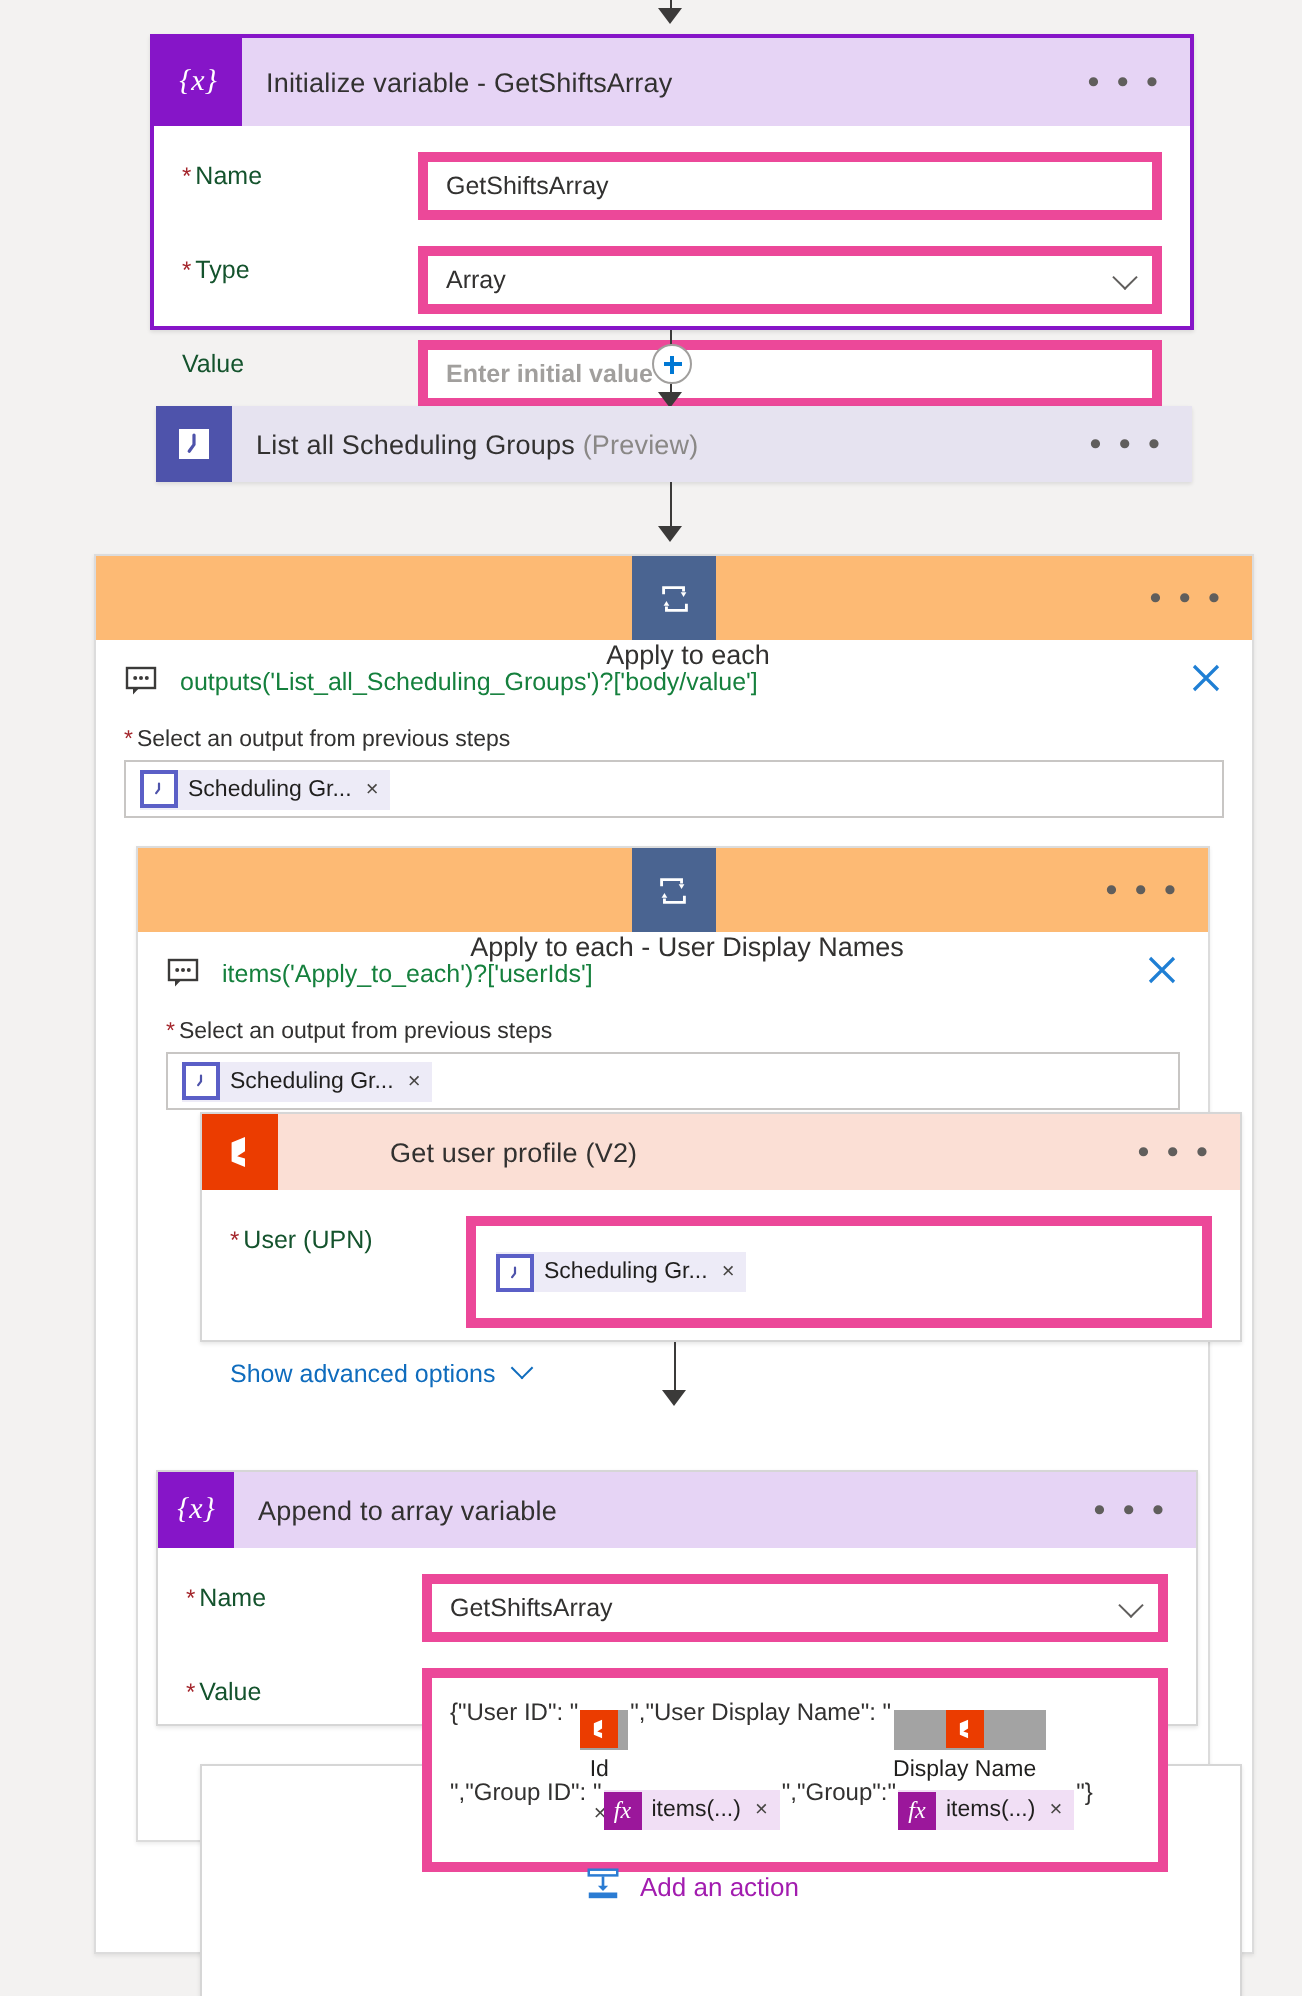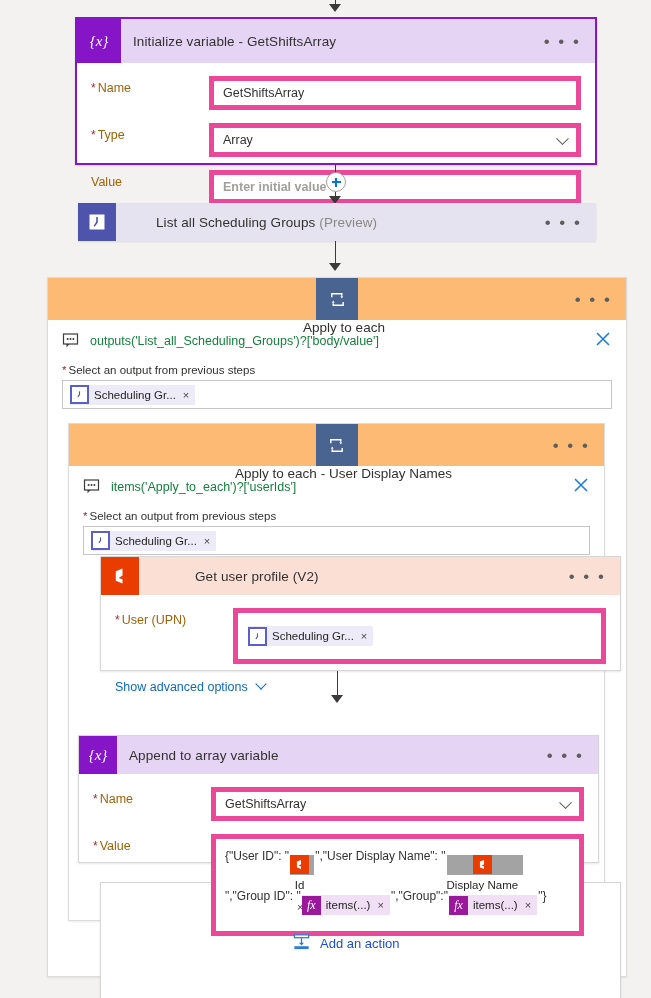--- a/index.html
+++ b/index.html
@@ -69,21 +69,21 @@
 
   
   .body { padding: 0 14px 14px 14px; }
   .row {
     display: flex;
     align-items: flex-start;
     margin-top: 13px;
   }
   .lbl {
     font-size: 12.5px;
-    color: #a16207;
+    color: #14532d;
     width: 118px;
     flex: 0 0 118px;
     padding-top: 5px;
     white-space: nowrap;
   }
   .req::before { content: "*"; color: #a4262c; margin-right: 2px; font-size: 12px; }
   .inp {
     flex: 1;
     min-height: 28px;
     border: 5px solid #ec4899;
@@ -205,21 +205,21 @@
   .plusbtn::before, .plusbtn::after {
     content: ""; position: absolute; background: #0078d4;
   }
   .plusbtn::before { width: 9px; height: 1.4px; }
   .plusbtn::after  { width: 1.4px; height: 9px; }
 
   
   .addaction {
     position: absolute;
     display: flex; align-items: center;
-    font-size: 13px; color: #1d4ed8;
+    font-size: 13px; color: #a21caf;
   }
   .addaction .txt { margin-left: 9px; }
 
   .advlink {
     font-size: 12.5px; color: #0f6cbd;
     display: flex; align-items: center;
     margin-top: 16px;
   }
   .advchev {
     margin-left: 9px;
@@ -265,21 +265,21 @@
   </div>
 
   <div class="conn" style="left:0;top:165px;width:651px;height:40px;">
     <div class="vline" style="left:335px;top:0;height:8px;"></div>
     <div class="plusbtn" style="left:326px;top:7px;"></div>
     <div class="vline" style="left:335px;top:27px;height:6px;"></div>
     <div class="arrowhead" style="left:329px;top:31px;"></div>
   </div>
 
   <div class="card" style="left:78px;top:203px;width:518px;height:38px;border:none;">
-    <div class="card-head t-head" style="height:38px;gap:28px;">
+    <div class="card-head t-head" style="height:38px;">
       <div class="card-icon t-icon" style="width:38px;height:38px;flex:0 0 38px;">
         <svg width="20" height="20" viewBox="0 0 20 20" aria-hidden="true">
           <rect x="2.5" y="2.5" width="15" height="15" fill="#ffffff"></rect>
           <path d="M10 5.5 L10 10.3 L7.6 13.6" stroke="#4e53ab" stroke-width="1.6" fill="none" stroke-linecap="round"></path>
         </svg>
       </div>
       <div class="card-title">
         <span>List all Scheduling Groups</span>
         <span class="muted">(Preview)</span>
       </div>

